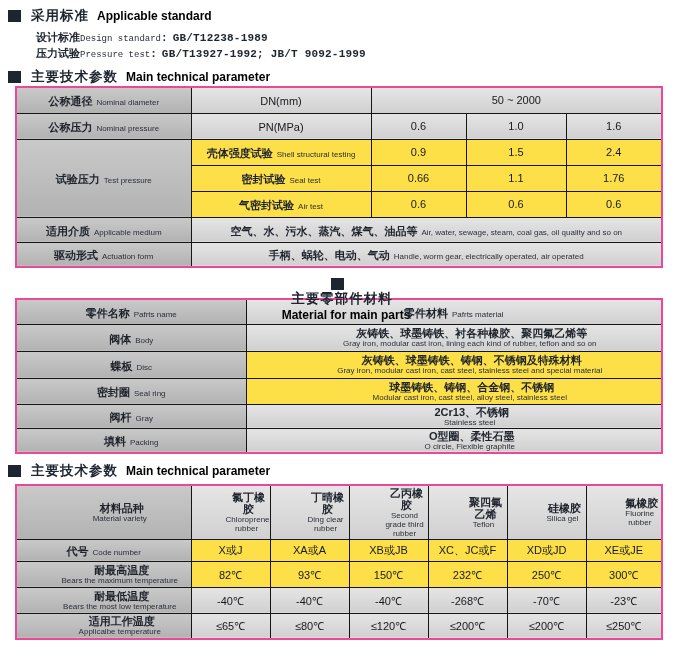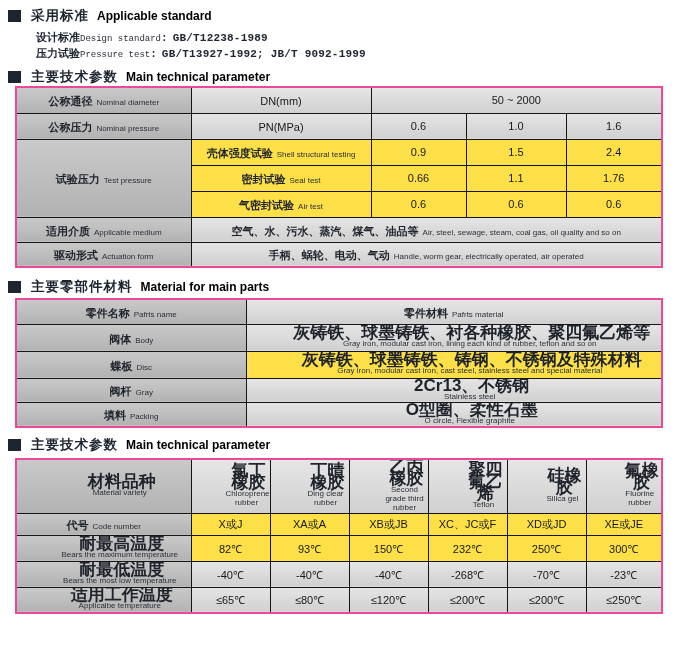--- a/index.html
+++ b/index.html
@@ -11,42 +11,42 @@
   .page { width:676px; height:664px; }
 
   
   .sec { display:flex; align-items:center; margin-left:8px; height:18px; }
   .sec .sq { width:13px; height:12px; background:#1d2530; margin-right:10px; flex:none; }
   .sec-zh { font-weight:bold; font-size:13.5px; color:#1d2530; letter-spacing:1px; }
   .sec-en { font-weight:bold; font-size:12px; color:#000000; margin-left:8px; }
 
   .sec1 { margin-top:7px; }
   .sec2 { margin-top:0; margin-bottom:0; }
-  .sec3 { margin-top:10px; margin-bottom:2px; }
+  .sec3 { margin-top:10px; margin-bottom:2px;flex-direction:column; }
   .sec4 { margin-top:8px; margin-bottom:4px; }
 
   
   .stds { margin:5px 0 6px 36px;font-family:Liberation Mono, monospace; }
   .std-line { height:16px; line-height:16px; white-space:nowrap; font-size:11px; }
   .std-zh { font-weight:bold; color:#1d2530; }
   .std-en { font-size:9px; color:#2a2f38; }
   .std-colon { font-weight:bold; margin-right:5px; }
   .std-val { font-weight:bold; color:#1d2530; letter-spacing:0.2px; }
 
   
   .tbl { border-collapse:collapse; table-layout:fixed; width:648px; margin:0 0 0 15px;
          border:2px solid #ec4899; }
   .tbl td { border:1px solid #151515; text-align:center; vertical-align:middle;
             padding:1px 2px; overflow:hidden; }
   .lab   { background:linear-gradient(180deg,#c9c9c9,#b2b2b2); }
   .light { background:linear-gradient(180deg,#e5e5e5,#d0d0d0); }
   .white { background:#fde047; }
   .zh  { font-weight:bold; font-size:11px; color:#1e232c; }
   .en  { font-size:8px;  color:#2a2f38; margin-left:4px; }
-  .zh2 { font-weight:bold; font-size:17px; line-height:12px; color:#1e232c; display:block;margin-left:36px; }
+  .zh2 { font-weight:bold; font-size:11px; line-height:12px; color:#1e232c; display:block;margin-left:36px; }
   .en2 { font-size:8px; line-height:9px; color:#2a2f38; display:block;margin-left:32px; }
   .num { font-size:11px; color:#17191d; }
   .pv  { font-size:11px; color:#17191d; }
 
   .t1 { margin-top:0; }
   .t2 { }
   .t3 { }
 </style>
 </head>
 <body>
@@ -109,21 +109,21 @@
         <td class="white num"><span>1.76</span></td>
       </tr>
       <tr style="height:26px">
         <td class="white"><span class="zh">气密封试验</span><span class="en">Air test</span></td>
         <td class="white num"><span>0.6</span></td>
         <td class="white num"><span>0.6</span></td>
         <td class="white num"><span>0.6</span></td>
       </tr>
       <tr style="height:25px">
         <td class="lab"><span class="zh">适用介质</span><span class="en">Applicable medium</span></td>
-        <td class="light" colspan="4"><span class="zh">空气、水、污水、蒸汽、煤气、油品等</span><span class="en">Air, steel, sewage, steam, coal gas, oil quality and so on</span></td>
+        <td class="light" colspan="4"><span class="zh">空气、水、污水、蒸汽、煤气、油品等</span><span class="en">Air, water, sewage, steam, coal gas, oil quality and so on</span></td>
       </tr>
       <tr style="height:25px">
         <td class="lab"><span class="zh">驱动形式</span><span class="en">Actuation form</span></td>
         <td class="light" colspan="4"><span class="zh">手柄、蜗轮、电动、气动</span><span class="en">Handle, worm gear, electrically operated, air operated</span></td>
       </tr>
     </tbody>
   </table>
 
   <div class="sec sec3">
     <span class="sq"></span>
@@ -148,20 +148,27 @@
             <span class="en2">Gray iron, modular cast iron, lining each kind of rubber, teflon and so on</span>
           </td>
       </tr>
       <tr style="height:27px">
         <td class="lab"><span class="zh">蝶板</span><span class="en">Disc</span></td>
         <td class="white">
             <span class="zh2">灰铸铁、球墨铸铁、铸钢、不锈钢及特殊材料</span>
             <span class="en2">Gray iron, modular cast iron, cast steel, stainless steel and special material</span>
           </td>
       </tr>
+      <tr style="height:26px">
+        <td class="lab"><span class="zh">密封圈</span><span class="en">Seal ring</span></td>
+        <td class="white">
+            <span class="zh2">球墨铸铁、铸钢、合金钢、不锈钢</span>
+            <span class="en2">Modular cast iron, cast steel, alloy steel, stainless steel</span>
+          </td>
+      </tr>
       <tr style="height:23px">
         <td class="lab"><span class="zh">阀杆</span><span class="en">Gray</span></td>
         <td class="light">
             <span class="zh2">2Cr13、不锈钢</span>
             <span class="en2">Stainless steel</span>
           </td>
       </tr>
       <tr style="height:24px">
         <td class="lab"><span class="zh">填料</span><span class="en">Packing</span></td>
         <td class="light">

